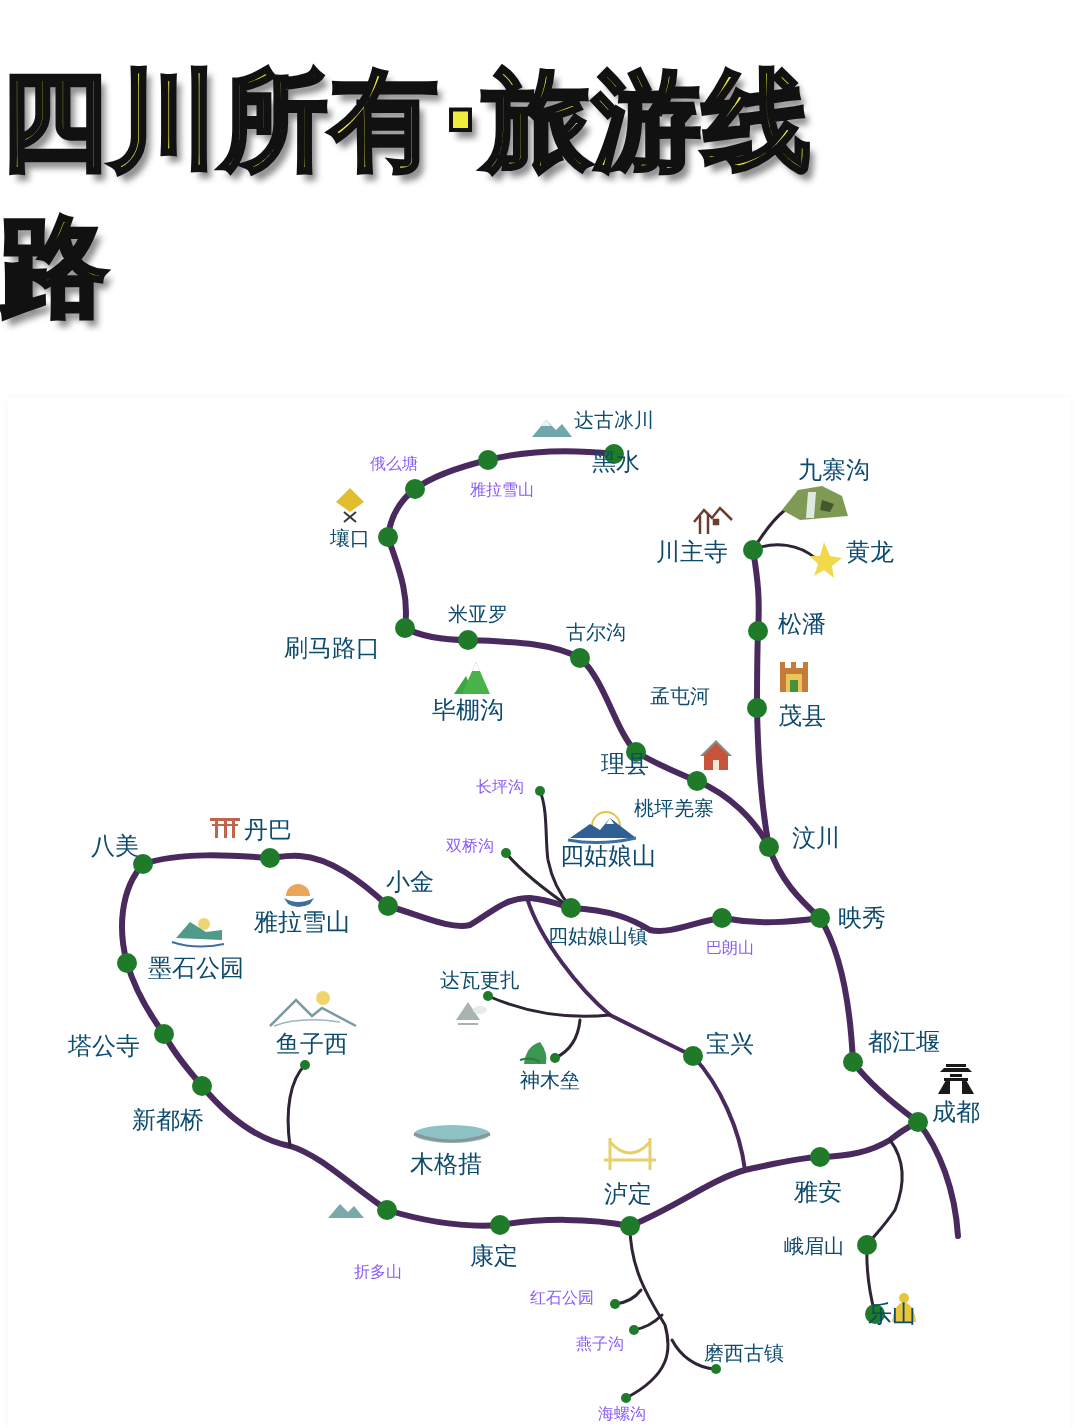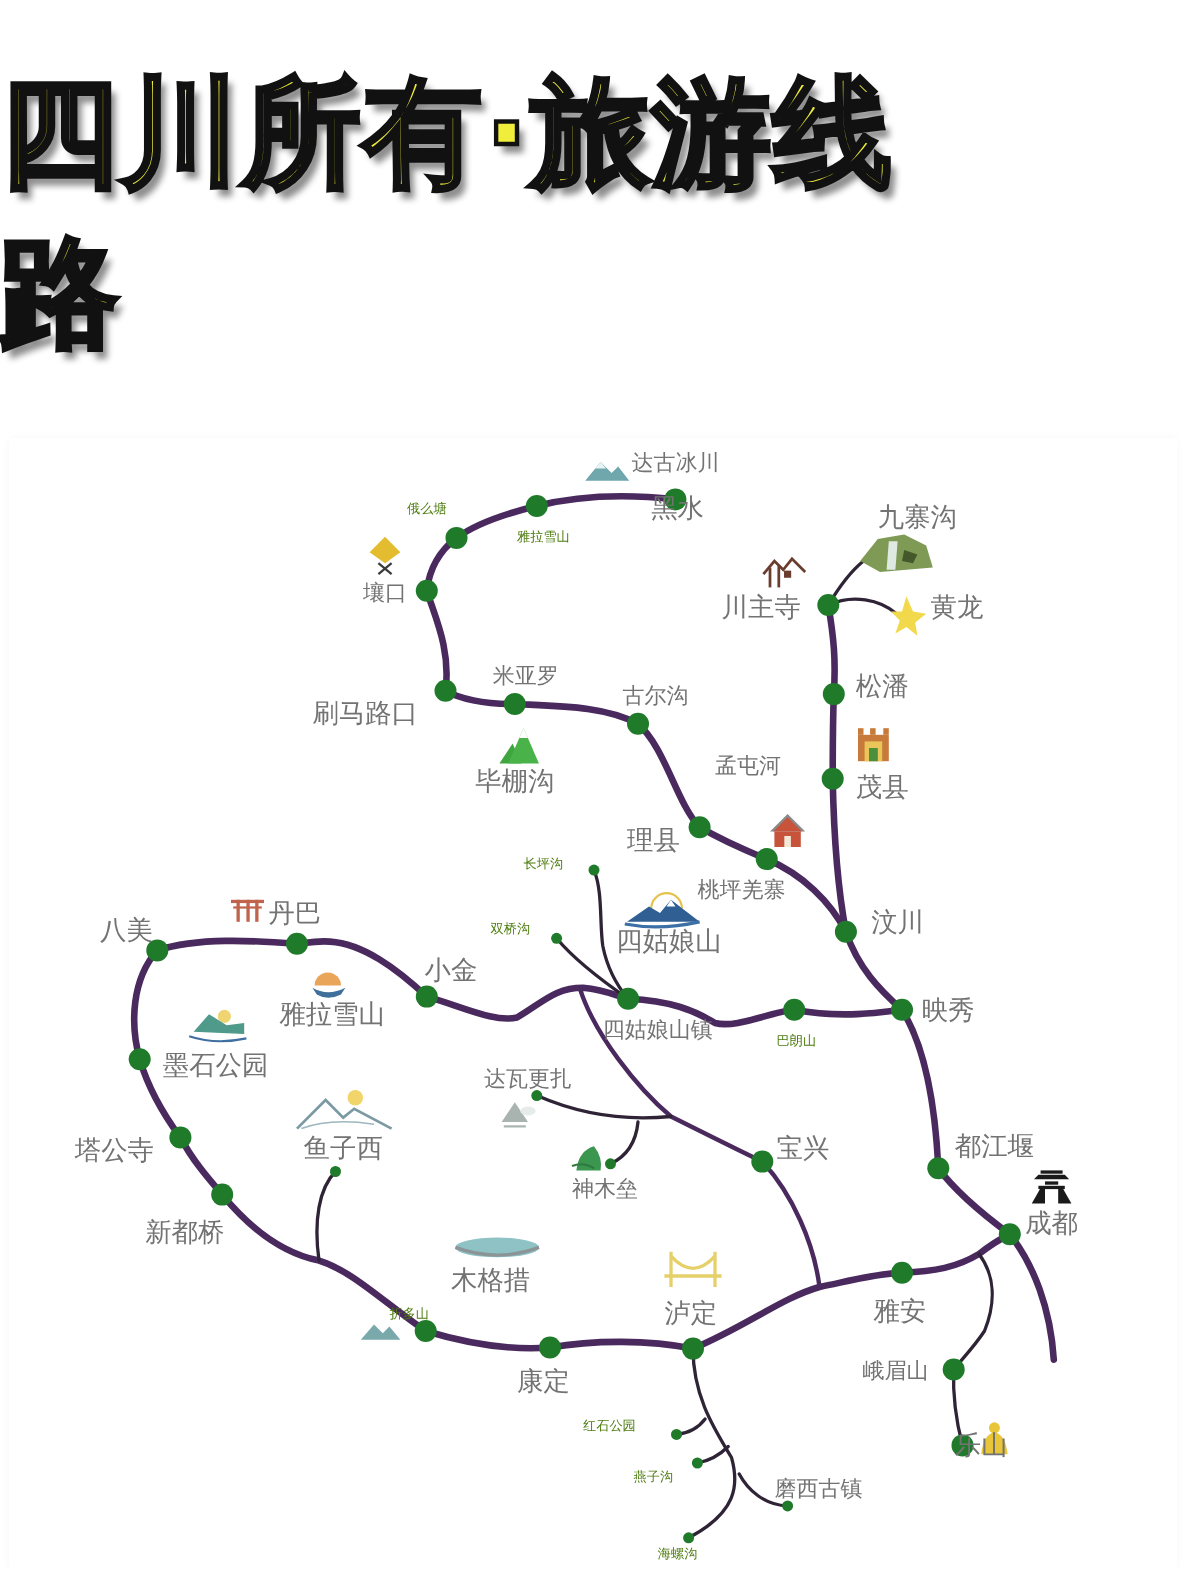--- a/index.html
+++ b/index.html
@@ -7,24 +7,24 @@
          font-family: "DejaVu Sans", "Liberation Sans", sans-serif; }
   .title-wrap { position: absolute; left: 0; top: 120px; width: 904px; height: 150px;
                 display: flex; justify-content: center; align-items: center; }
   .title { font-size: 108px; font-weight: bold; color: #f0ee3a; letter-spacing: 2px;
            -webkit-text-stroke: 4px #111111;
            text-shadow: 6px 8px 6px rgba(0,0,0,0.45);
            font-family: "DejaVu Sans", sans-serif; }
   .map-panel { position: absolute; left: 8px; top: 398px; width: 1062px; height: 1030px;
                background: #ffffff; box-shadow: 0 0 8px rgba(0,0,0,0.04); }
   svg.map { position: absolute; left: 0; top: 0; }
-  .lbl { position: absolute; color: #737373; white-space: nowrap; line-height: 1; }
+  .lbl { position: absolute; color: #0c4a6e; white-space: nowrap; line-height: 1; }
   .lbl.big { font-size: 24px; }
   .lbl.mid { font-size: 20px; }
-  .lbl.small { font-size: 12px; color: #4d7c0f; }
+  .lbl.small { font-size: 16px; color: #8b5cf6; }
 </style>
 </head>
 <body>
 
 <div class="title-wrap">
   <div class="title">四川所有·旅游线路</div>
 </div>
 
 <div class="map-panel"></div>
 
@@ -237,21 +237,21 @@
   <div class="lbl mid" style="left:574px;top:410px">达古冰川</div>
   <div class="lbl big" style="left:592px;top:450px">黑水</div>
   <div class="lbl small" style="left:470px;top:482px">雅拉雪山</div>
   <div class="lbl small" style="left:370px;top:456px">俄么塘</div>
   <div class="lbl mid" style="left:330px;top:528px">壤口</div>
   <div class="lbl big" style="left:284px;top:636px">刷马路口</div>
   <div class="lbl mid" style="left:448px;top:604px">米亚罗</div>
   <div class="lbl big" style="left:432px;top:698px">毕棚沟</div>
   <div class="lbl mid" style="left:566px;top:622px">古尔沟</div>
   <div class="lbl mid" style="left:650px;top:686px">孟屯河</div>
-  <div class="lbl big" style="left:570px;top:752px">理县</div>
+  <div class="lbl big" style="left:601px;top:752px">理县</div>
   <div class="lbl mid" style="left:634px;top:798px">桃坪羌寨</div>
   <div class="lbl big" style="left:656px;top:540px">川主寺</div>
   <div class="lbl big" style="left:798px;top:458px">九寨沟</div>
   <div class="lbl big" style="left:846px;top:540px">黄龙</div>
   <div class="lbl big" style="left:778px;top:612px">松潘</div>
   <div class="lbl big" style="left:778px;top:704px">茂县</div>
   <div class="lbl big" style="left:792px;top:826px">汶川</div>
   <div class="lbl big" style="left:838px;top:906px">映秀</div>
   <div class="lbl big" style="left:868px;top:1030px">都江堰</div>
   <div class="lbl big" style="left:932px;top:1100px">成都</div>
@@ -267,21 +267,21 @@
   <div class="lbl big" style="left:148px;top:956px">墨石公园</div>
   <div class="lbl mid" style="left:440px;top:970px">达瓦更扎</div>
   <div class="lbl mid" style="left:520px;top:1070px">神木垒</div>
   <div class="lbl big" style="left:706px;top:1032px">宝兴</div>
   <div class="lbl big" style="left:68px;top:1034px">塔公寺</div>
   <div class="lbl big" style="left:276px;top:1032px">鱼子西</div>
   <div class="lbl big" style="left:132px;top:1108px">新都桥</div>
   <div class="lbl big" style="left:410px;top:1152px">木格措</div>
   <div class="lbl big" style="left:604px;top:1182px">泸定</div>
   <div class="lbl big" style="left:794px;top:1180px">雅安</div>
-  <div class="lbl small" style="left:354px;top:1188px">折多山</div>
+  <div class="lbl small" style="left:354px;top:1264px">折多山</div>
   <div class="lbl big" style="left:470px;top:1244px">康定</div>
   <div class="lbl mid" style="left:784px;top:1236px">峨眉山</div>
   <div class="lbl big" style="left:868px;top:1302px">乐山</div>
   <div class="lbl small" style="left:530px;top:1290px">红石公园</div>
   <div class="lbl small" style="left:576px;top:1336px">燕子沟</div>
   <div class="lbl mid" style="left:704px;top:1343px">磨西古镇</div>
   <div class="lbl small" style="left:598px;top:1406px">海螺沟</div>
 </div>
 
 </body></html>

